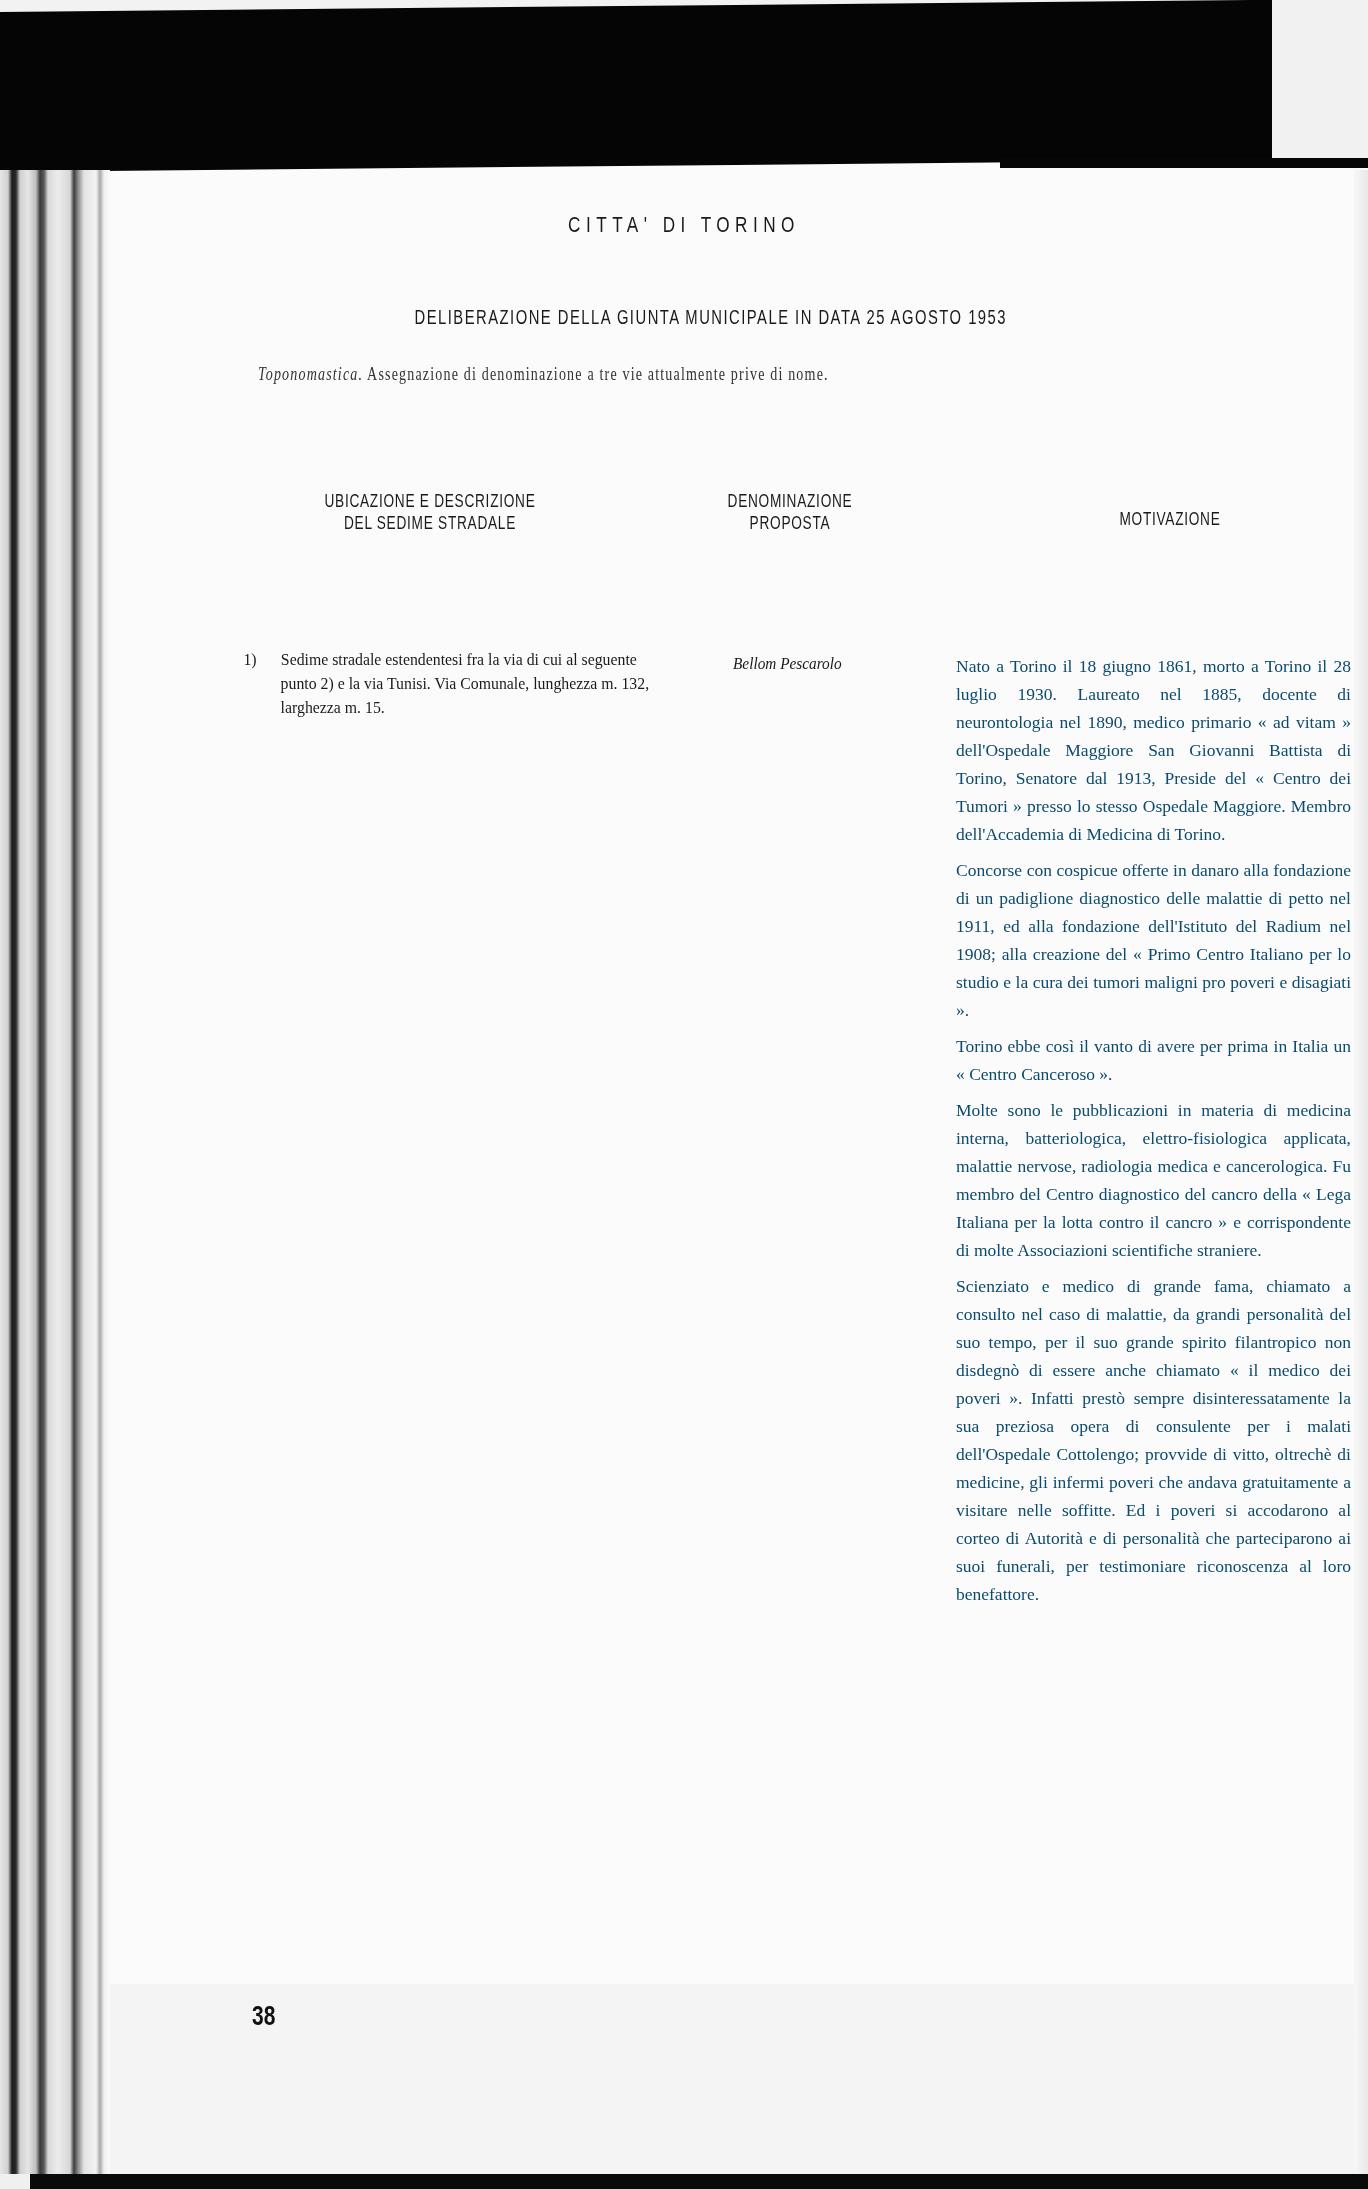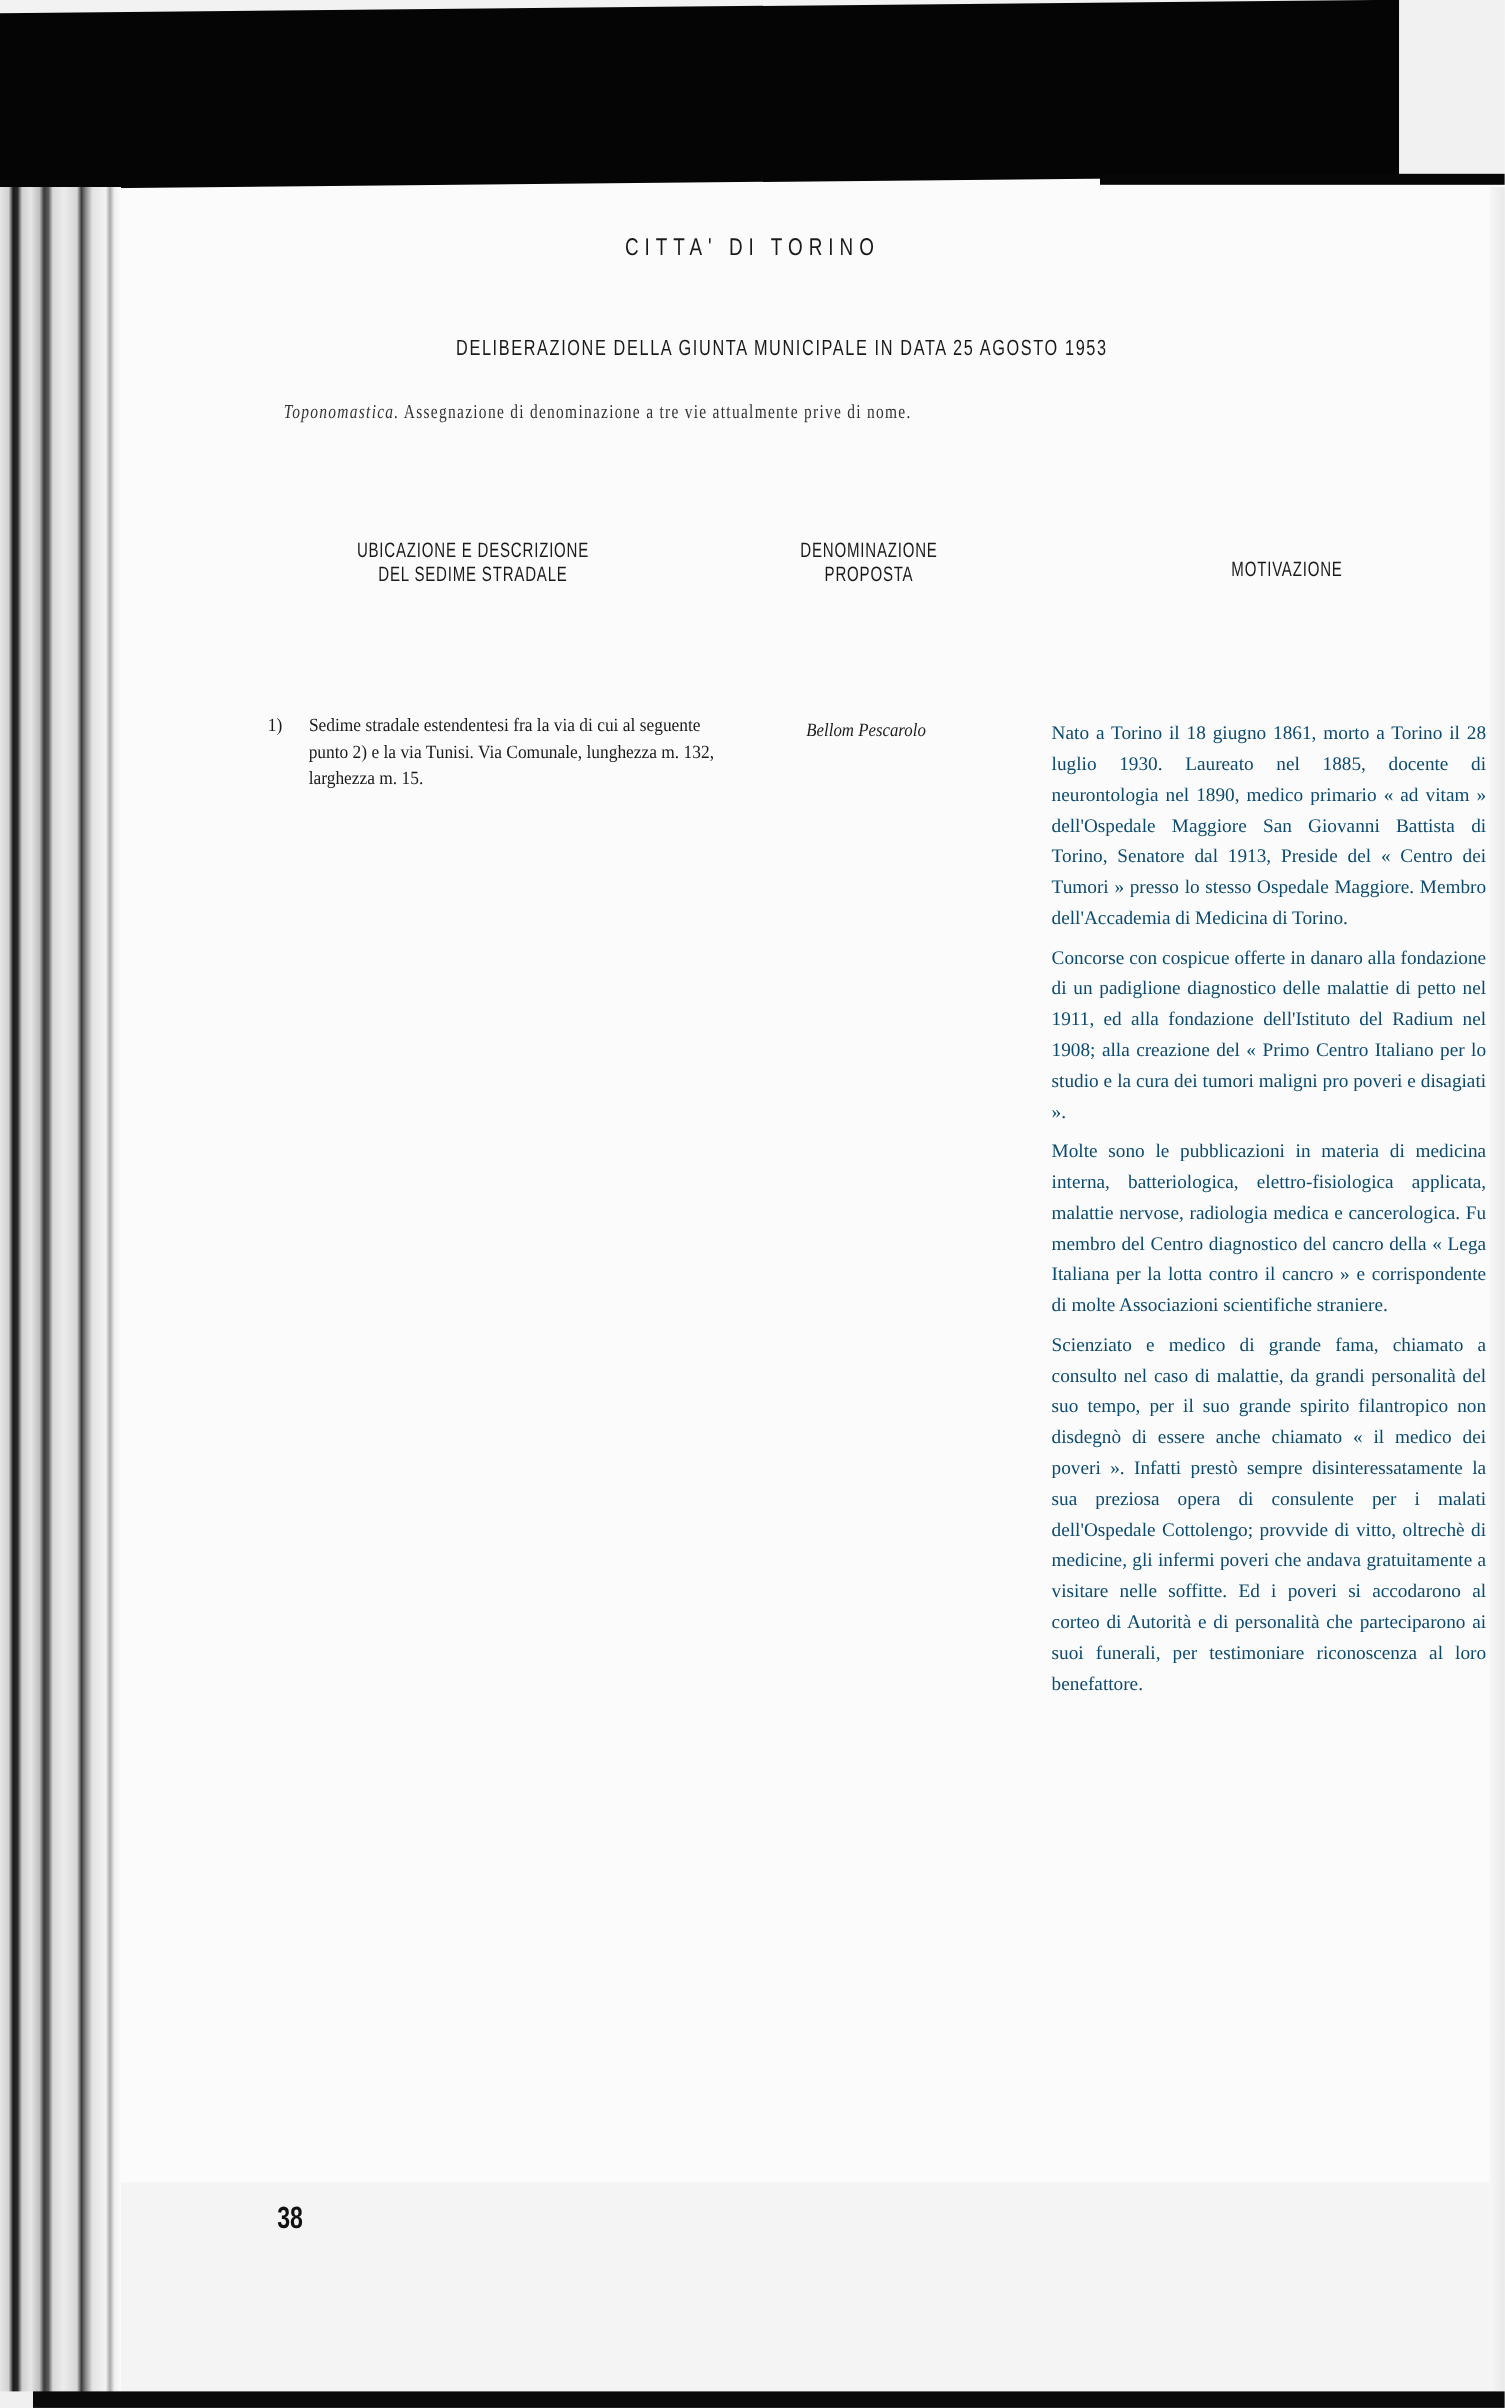--- a/index.html
+++ b/index.html
@@ -222,18 +222,19 @@
 
   <div class="row-desc">
     <div class="indent"><span class="num">1)</span> <span>Sedime stradale estendentesi fra la via di cui al seguente punto 2) e la via Tunisi. Via Comunale, lunghezza m. 132, larghezza m. 15.</span></div>
   </div>
 
   <div class="row-name">Bellom Pescarolo</div>
 
   <div class="motivation">
     <p>Nato a Torino il 18 giugno 1861, morto a Torino il 28 luglio 1930. Laureato nel 1885, docente di neurontologia nel 1890, medico primario « ad vitam » dell'Ospedale Maggiore San Giovanni Battista di Torino, Senatore dal 1913, Preside del « Centro dei Tumori » presso lo stesso Ospedale Maggiore. Membro dell'Accademia di Medicina di Torino.</p>
     <p>Concorse con cospicue offerte in danaro alla fondazione di un padiglione diagnostico delle malattie di petto nel 1911, ed alla fondazione dell'Istituto del Radium nel 1908; alla creazione del « Primo Centro Italiano per lo studio e la cura dei tumori maligni pro poveri e disagiati ».</p>
+    <p>Torino ebbe così il vanto di avere per prima in Italia un « Centro Canceroso ».</p>
     <p>Molte sono le pubblicazioni in materia di medicina interna, batteriologica, elettro-fisiologica applicata, malattie nervose, radiologia medica e cancerologica. Fu membro del Centro diagnostico del cancro della « Lega Italiana per la lotta contro il cancro » e corrispondente di molte Associazioni scientifiche straniere.</p>
     <p>Scienziato e medico di grande fama, chiamato a consulto nel caso di malattie, da grandi personalità del suo tempo, per il suo grande spirito filantropico non disdegnò di essere anche chiamato « il medico dei poveri ». Infatti prestò sempre disinteressatamente la sua preziosa opera di consulente per i malati dell'Ospedale Cottolengo; provvide di vitto, oltrechè di medicine, gli infermi poveri che andava gratuitamente a visitare nelle soffitte. Ed i poveri si accodarono al corteo di Autorità e di personalità che parteciparono ai suoi funerali, per testimoniare riconoscenza al loro benefattore.</p>
   </div>
 
   <div class="page-number">38</div>
 </div>
 
 </body></html>

